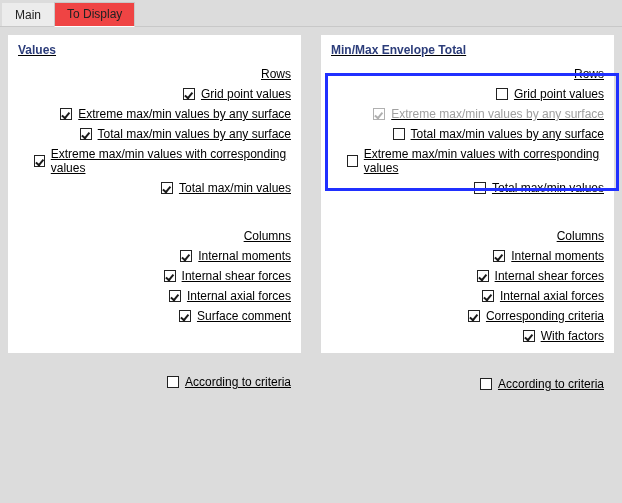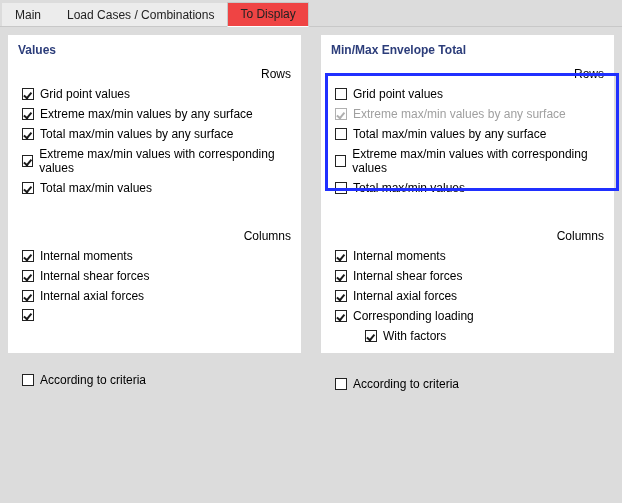--- a/index.html
+++ b/index.html
@@ -54,20 +54,21 @@
     left: 0; right: 0; top: 26px; bottom: 0;
     background: #dcdcdc;
     padding: 8px;
     box-sizing: border-box;
     border-top: 1px solid #c8c8c8;
   }
   .columns-wrap {
     display: flex;
     gap: 20px;
     height: 100%;
+    text-decoration: underline;
   }
   .panel {
     flex: 1;
     background: #fff;
     box-sizing: border-box;
     padding: 6px 10px 10px 10px;
     position: relative;
   }
   .panel-title {
     color: #2c3d7a;
@@ -77,22 +78,23 @@
   }
   .section-label {
     color: #000;
     margin: 0 0 6px 0;
     text-align: right;
   }
   .cb-row {
     display: flex;
     align-items: center;
     gap: 6px;
-    margin: 0 0 6px 4px;
+    margin: 0 0 6px 16px;
     line-height: 14px;
+    justify-content: flex-end;
   }
   .cb-row.indent {
     margin-left: 18px;
     padding-left: 16px;
   }
   .cb {
     width: 12px;
     height: 12px;
     border: 1px solid #222;
     box-sizing: border-box;
@@ -129,21 +131,20 @@
     pointer-events: none;
   }
 </style>
 </head>
 <body>
 
 <div class="window">
 
   <div class="tabs">
     <div class="tab inactive">Main</div>
-    <div class="tab inactive">Load Cases / Combinations</div>
     <div class="tab active">To Display</div>
   </div>
 
   <div class="content">
     <div class="columns-wrap">
 
       <div class="panel">
         <div class="panel-title">Values</div>
 
         <div class="section-label">Rows</div>
@@ -180,20 +181,21 @@
         <div class="cb-row">
           <span class="cb checked"></span>
           <span class="lbl">Internal shear forces</span>
         </div>
         <div class="cb-row">
           <span class="cb checked"></span>
           <span class="lbl">Internal axial forces</span>
         </div>
         <div class="cb-row">
           <span class="cb checked"></span>
+          <span class="lbl">Surface comment</span>
         </div>
 
         <div class="spacer-40"></div>
 
         <div class="cb-row">
           <span class="cb"></span>
           <span class="lbl">According to criteria</span>
         </div>
       </div>
 
@@ -234,21 +236,21 @@
         <div class="cb-row">
           <span class="cb checked"></span>
           <span class="lbl">Internal shear forces</span>
         </div>
         <div class="cb-row">
           <span class="cb checked"></span>
           <span class="lbl">Internal axial forces</span>
         </div>
         <div class="cb-row">
           <span class="cb checked"></span>
-          <span class="lbl">Corresponding loading</span>
+          <span class="lbl">Corresponding criteria</span>
         </div>
         <div class="cb-row indent">
           <span class="cb checked"></span>
           <span class="lbl">With factors</span>
         </div>
 
         <div class="spacer-20"></div>
 
         <div class="cb-row">
           <span class="cb"></span>

